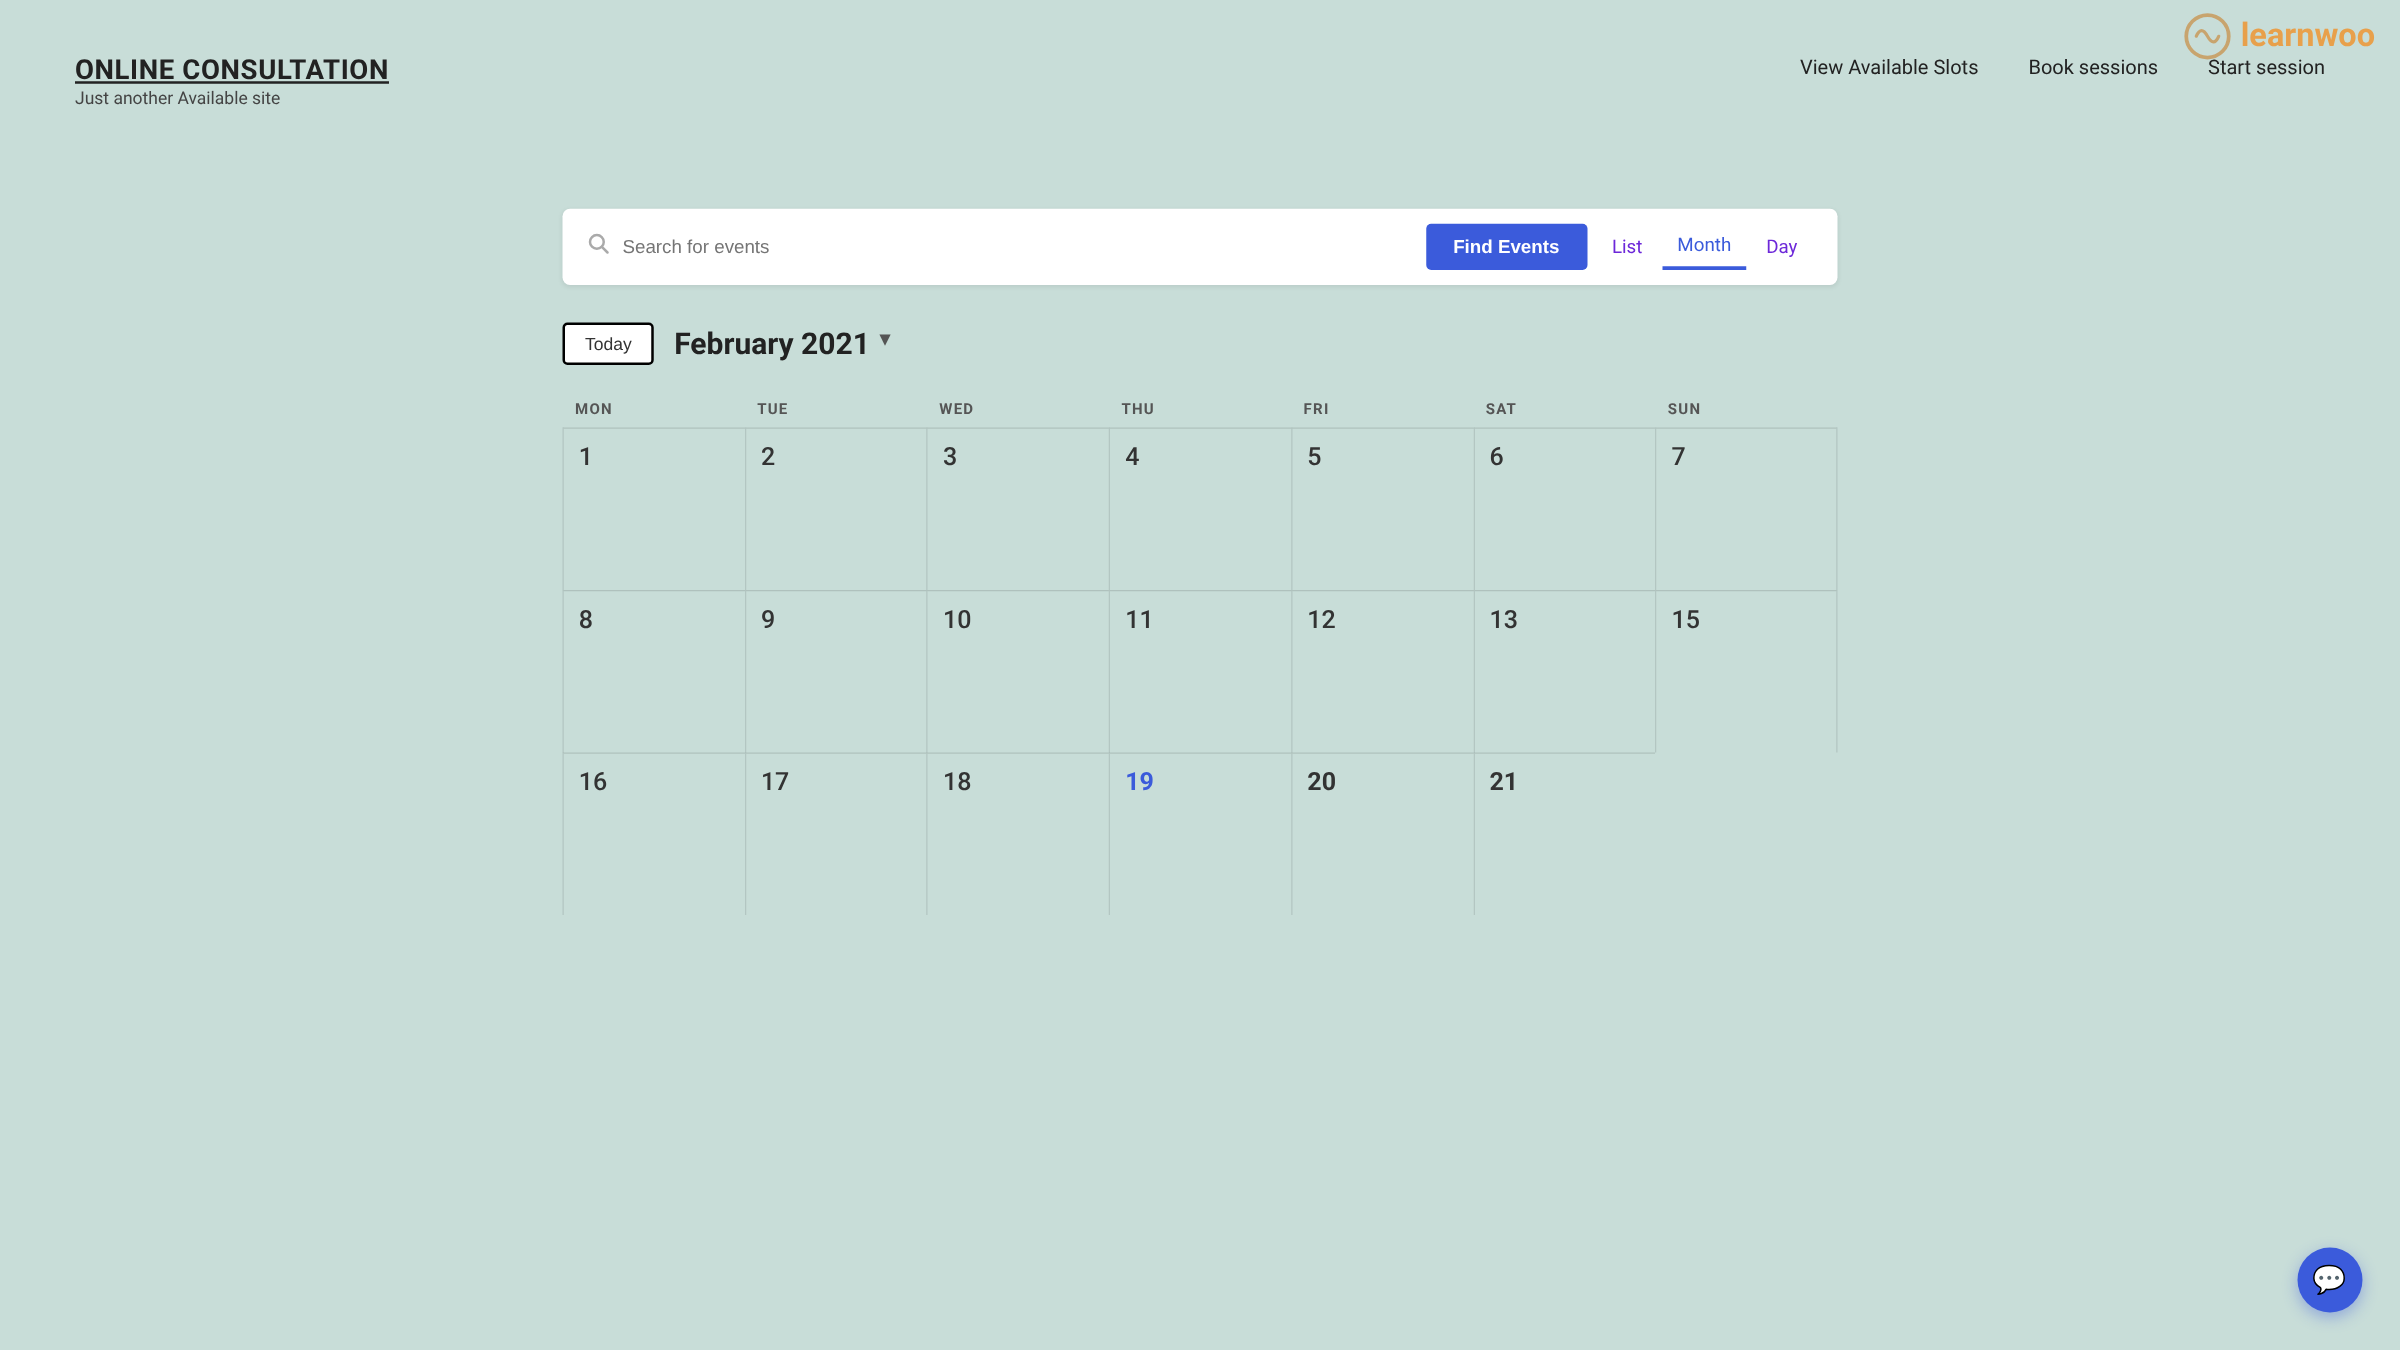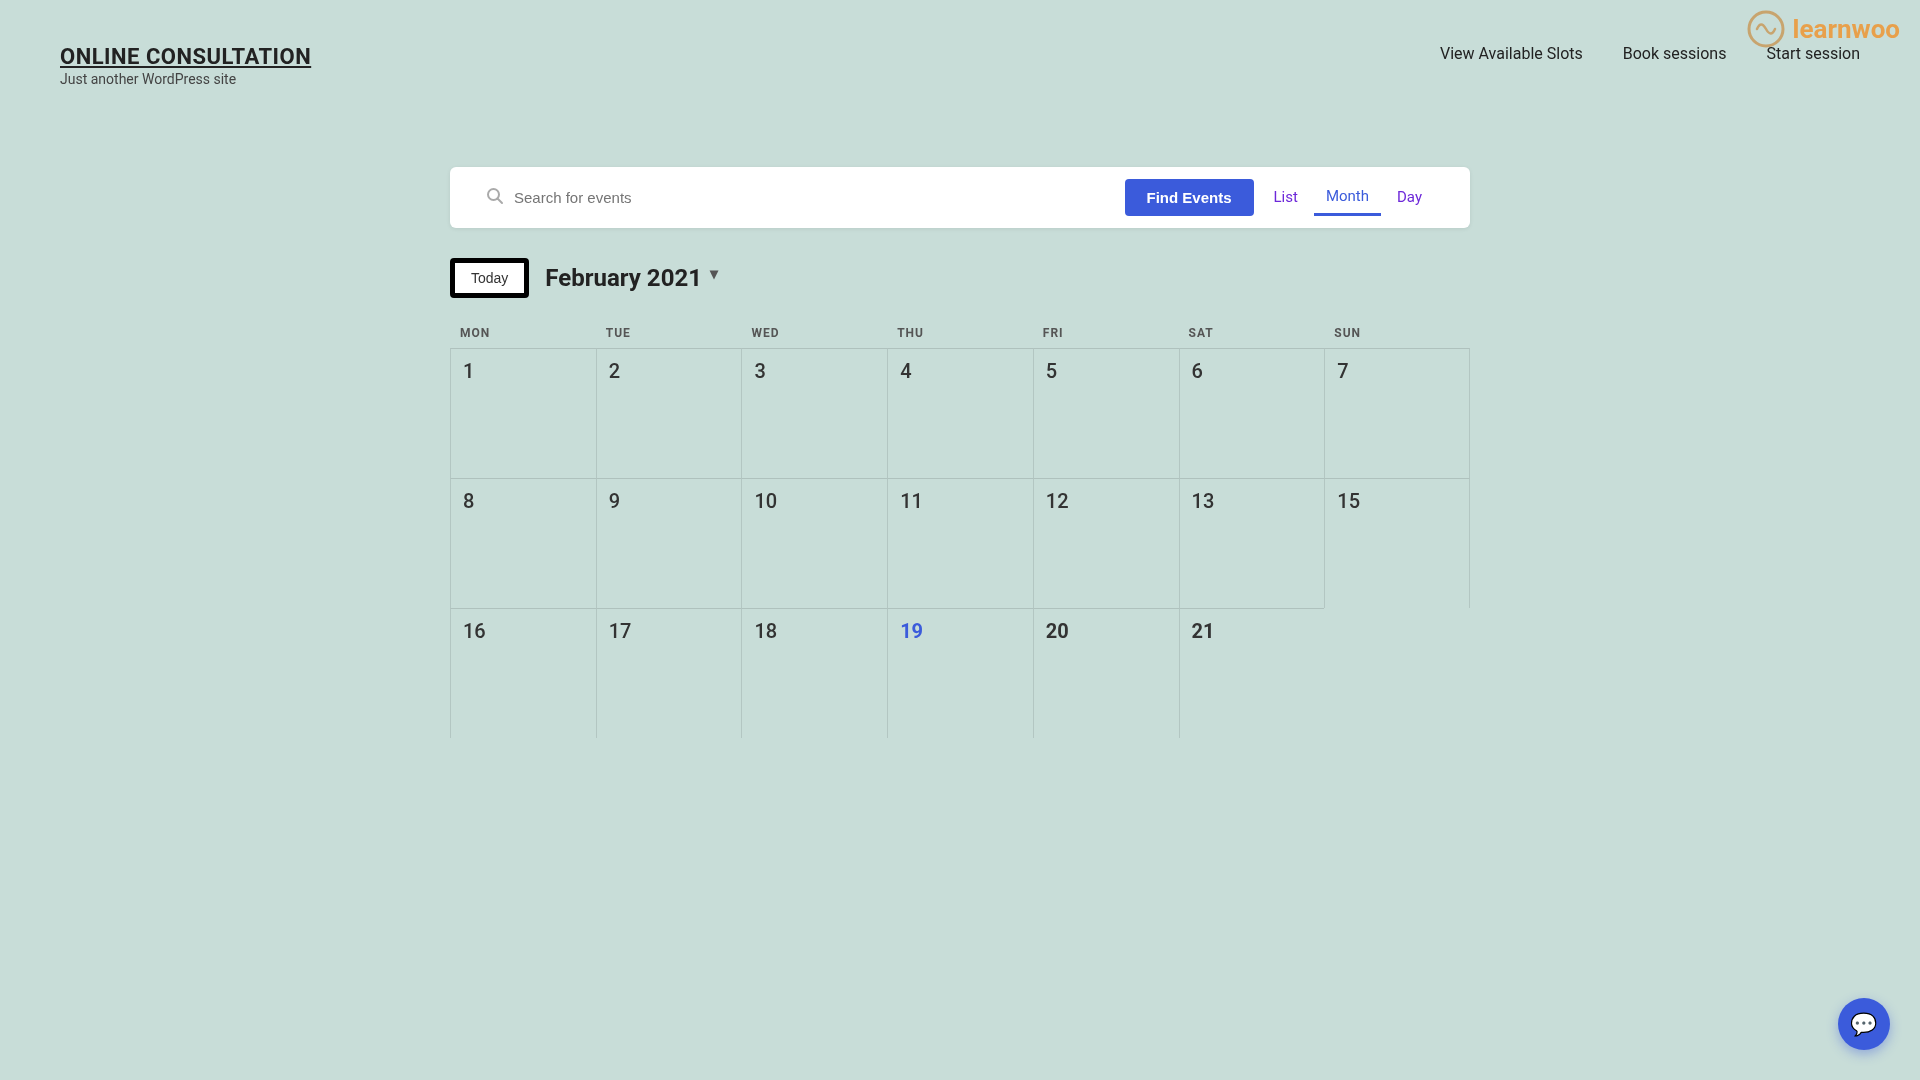--- a/index.html
+++ b/index.html
@@ -73,21 +73,21 @@
     .main-content {
       max-width: 1060px;
       margin: 80px auto 0 auto;
       padding: 0 20px;
     }
 
     
     .search-bar {
       background: #fff;
       border-radius: 6px;
-      padding: 12px 36px;
+      padding: 12px 20px;
       display: flex;
       align-items: center;
       justify-content: space-between;
       margin-bottom: 30px;
       box-shadow: 0 1px 4px rgba(0,0,0,0.08);
     }
     .search-left {
       display: flex;
       align-items: center;
       gap: 10px;
@@ -140,21 +140,21 @@
 
     
     .calendar-nav {
       display: flex;
       align-items: center;
       gap: 16px;
       margin-bottom: 20px;
     }
     .today-btn {
       background: #fff;
-      border: 5px solid #000000;
+      border: 2px solid #000000;
       border-radius: 4px;
       padding: 7px 16px;
       font-size: 14px;
       color: #333;
       cursor: pointer;
     }
     .month-display {
       display: flex;
       align-items: flex-start;
       gap: 8px;
@@ -232,21 +232,21 @@
       color: #fff;
       font-size: 22px;
     }
   </style>
 </head>
 <body>
 
 <div class="header">
   <div class="site-branding">
     <span class="site-title">ONLINE CONSULTATION</span>
-    <span class="site-tagline">Just another WordPress site</span>
+    <span class="site-tagline">Just another Available site</span>
   </div>
   <nav class="nav-links">
     <a class="nav-link active" href="#">View Available Slots</a>
     <a class="nav-link" href="#">Book sessions</a>
     <a class="nav-link" href="#">Start session</a>
   </nav>
 </div>
 
 <div class="logo-area">
   <svg class="logo-icon" viewBox="0 0 38 38" fill="none" xmlns="http://www.w3.org/2000/svg">

